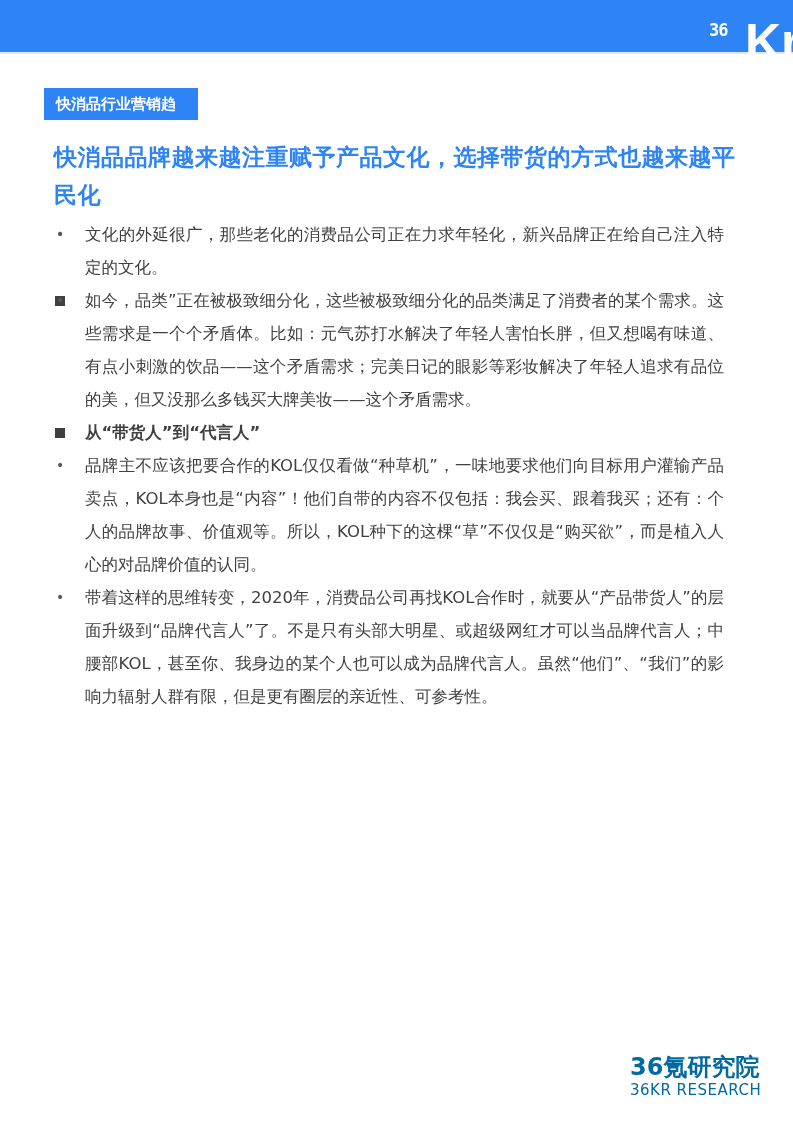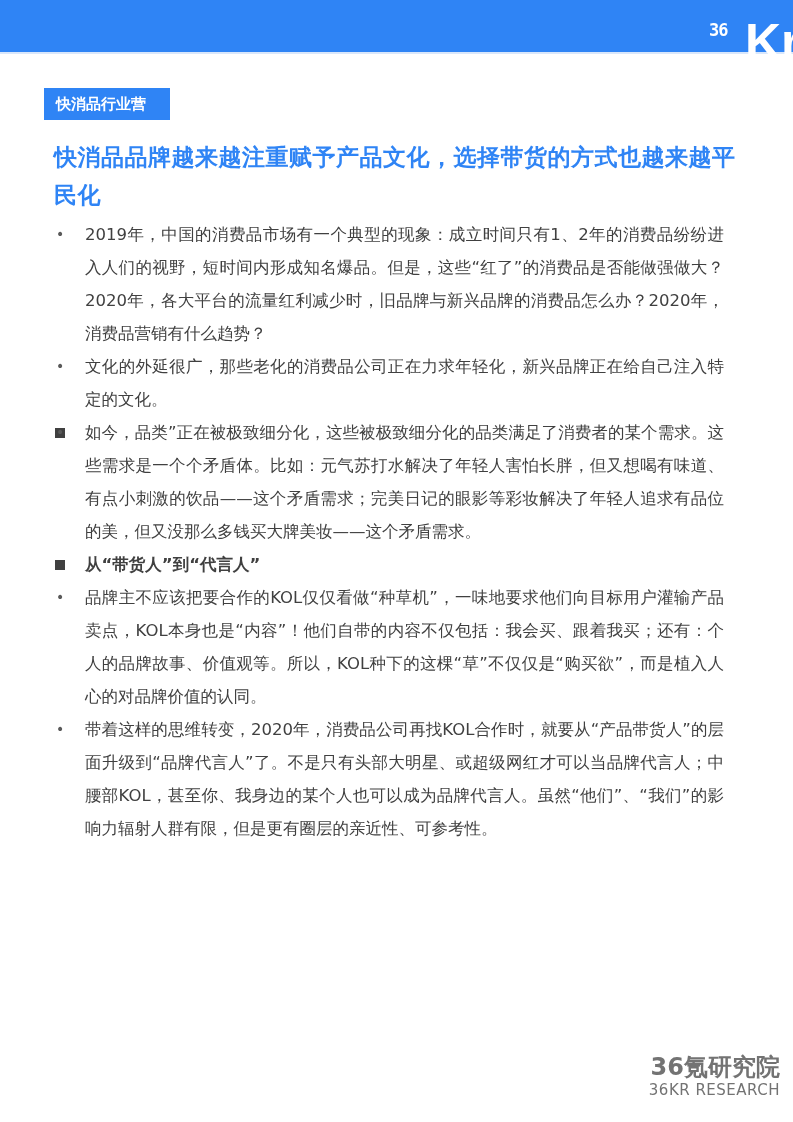--- a/index.html
+++ b/index.html
@@ -23,21 +23,21 @@
       position: absolute; left: 16px; top: 4px; color: #fff; font-weight: bold;
       font-size: 17px; letter-spacing: -1px; font-family: "DejaVu Sans Mono", monospace;
     }
     .logo .kr {
       position: absolute; left: 52px; top: -4px; color: #fff; font-weight: bold;
       font-size: 50px; line-height: 60px; font-family: "Liberation Sans", sans-serif;
     }
     .tag {
       position: absolute; left: 44px; top: 88px; height: 32px; padding: 0 12px;
       background: #2f84f5; color: #fff; font-weight: bold; font-size: 15px;
-      line-height: 32px; width: 126px; box-sizing: border-box;
+      line-height: 32px; width: 154px; box-sizing: border-box;
     }
     .title {
       position: absolute; left: 54px; top: 138px; width: 690px;
       color: #2f84f5; font-weight: bold; font-size: 23px; line-height: 38px;
       margin: 0; letter-spacing: 0.5px;
     }
     .content {
       position: absolute; left: 54px; top: 218px; width: 670px;
     }
     .item {
@@ -45,22 +45,22 @@
       color: #404040; text-align: justify;
     }
     .item .bullet {
       position: absolute; left: 2px; top: 0; font-size: 14px; color: #595959;
     }
     .item .sq {
       position: absolute; left: 1px; top: 12px; width: 10px; height: 10px; background: #404040;
     }
     .item.heading { font-weight: bold; color: #404040; }
     .watermark {
-      position: absolute; left: 630px; top: 1053px; width: 150px; text-align: right;
-      color: #737373; pointer-events: none;
+      position: absolute; left: 630px; top: 1053px; width: 150px; text-align: left;
+      color: #0369a1; pointer-events: none;
     }
     .watermark .cn { font-size: 24px; font-weight: bold; line-height: 28px; }
     .watermark .en { font-size: 15px; line-height: 18px; letter-spacing: 0.5px; }
   </style>
 </head>
 <body>
 
 <div class="top-bar"></div>
 <div class="top-bar-line"></div>
 <div class="logo">
@@ -68,21 +68,20 @@
   <span class="kr">Kr</span>
 </div>
 
 <div class="tag">快消品行业营销趋势</div>
 
 <h1 class="title">快消品品牌越来越注重赋予产品文化，选择带货的方式也越来越平民化</h1>
 
 <div class="content">
   <div class="item">
     <span class="bullet">•</span>
-    <span>2019年，中国的消费品市场有一个典型的现象：成立时间只有1、2年的消费品纷纷进入人们的视野，短时间内形成知名爆品。但是，这些“红了”的消费品是否能做强做大？2020年，各大平台的流量红利减少时，旧品牌与新兴品牌的消费品怎么办？2020年，消费品营销有什么趋势？</span>
   </div>
   <div class="item">
     <span class="bullet">•</span>
     <span>文化的外延很广，那些老化的消费品公司正在力求年轻化，新兴品牌正在给自己注入特定的文化。</span>
   </div>
   <div class="item">
     <span class="bullet">•</span>
   </div>
   <div class="item heading">
     <span class="sq"></span>

